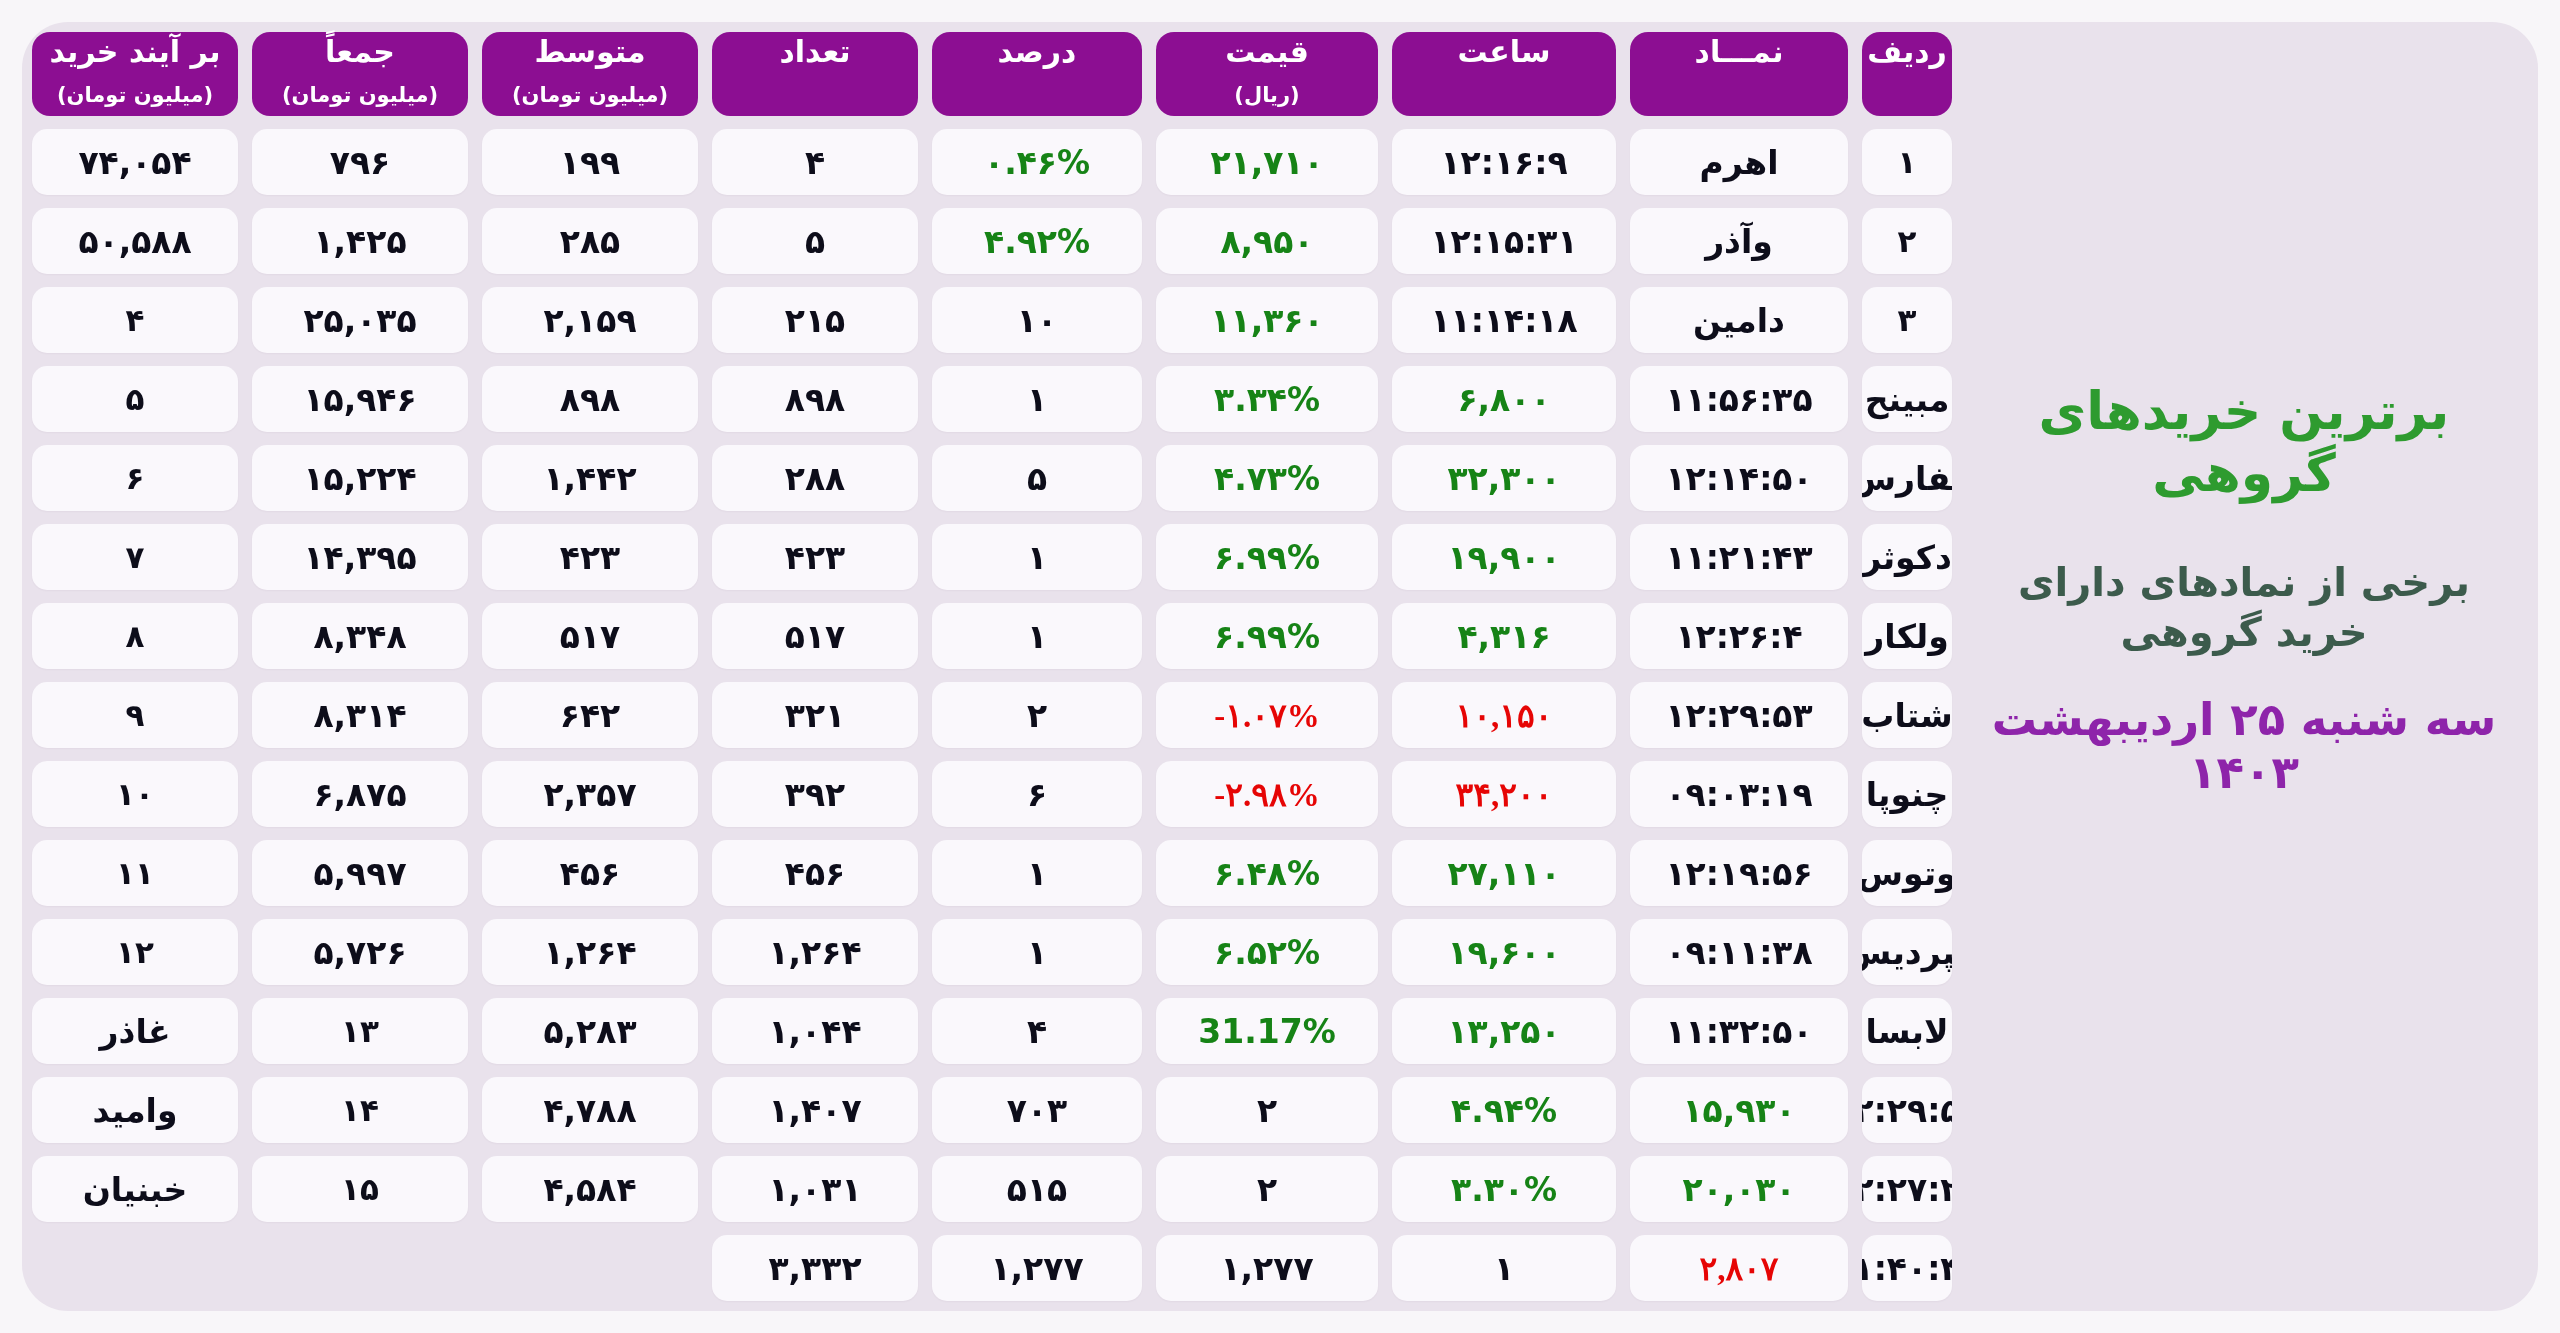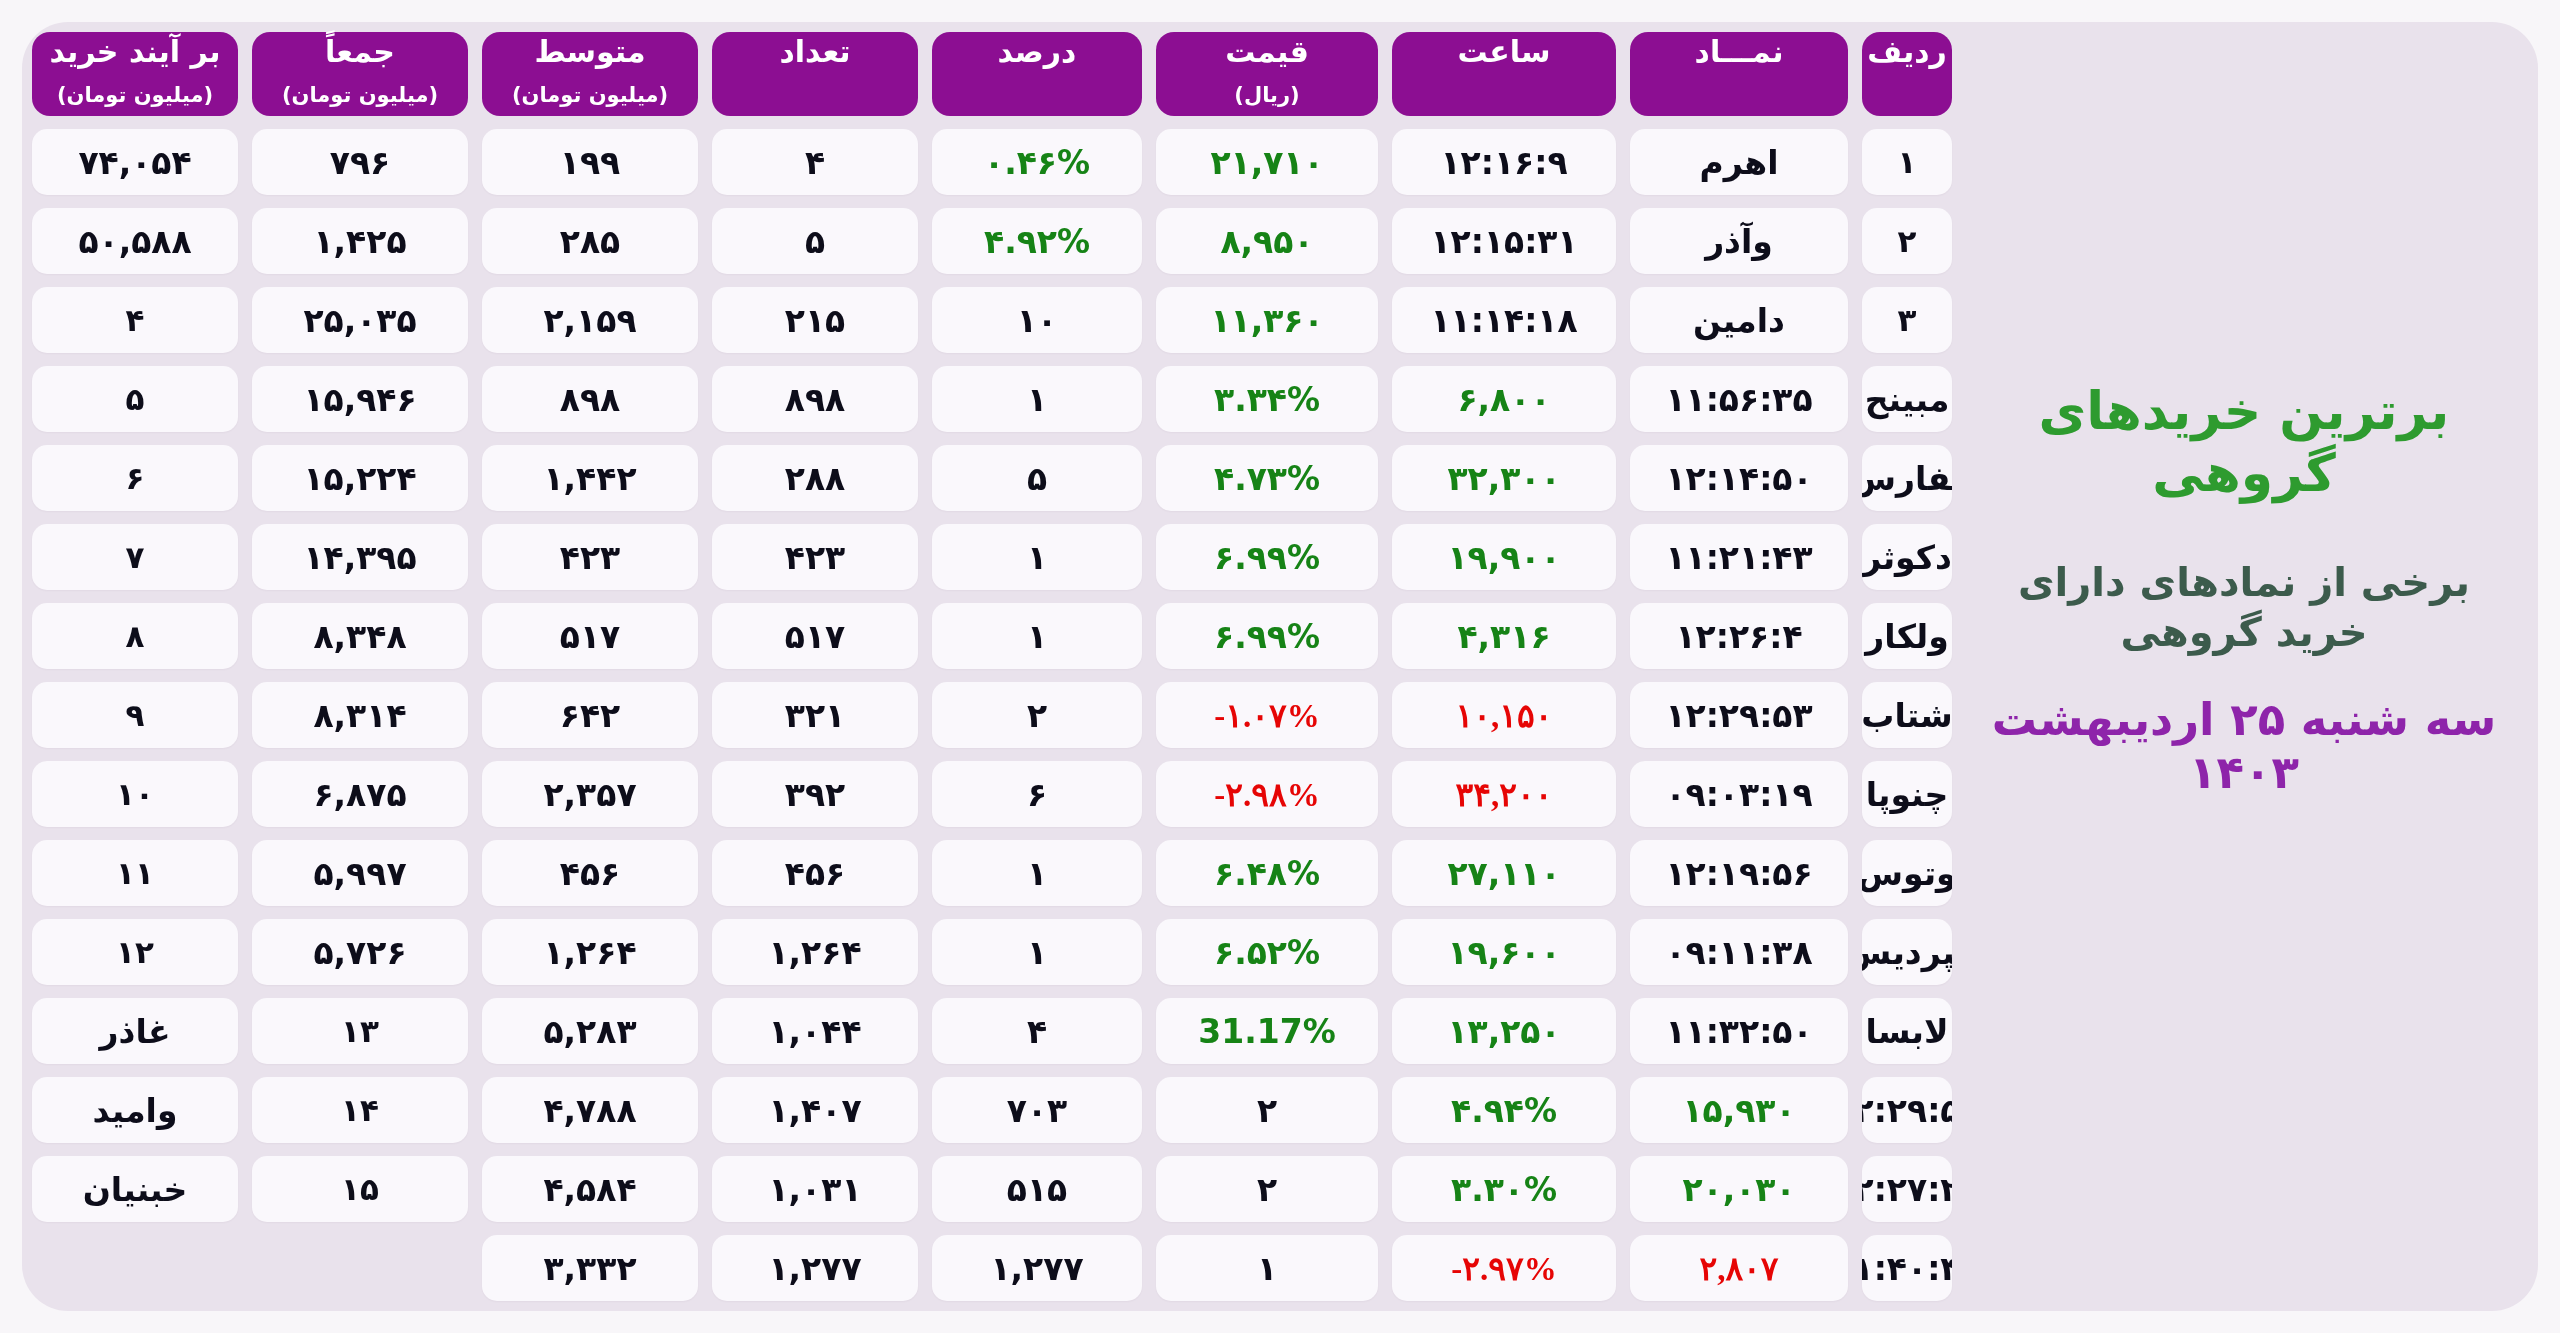--- a/index.html
+++ b/index.html
@@ -226,19 +226,18 @@
       <div class="cell col-price num up">۲۰,۰۳۰</div>
       <div class="cell col-percent num up">۳.۳۰%</div>
       <div class="cell col-count num">۲</div>
       <div class="cell col-avg num">۵۱۵</div>
       <div class="cell col-total num">۱,۰۳۱</div>
       <div class="cell col-net num">۴,۵۸۴</div>
       <div class="cell col-index num">۱۵</div>
       <div class="cell col-symbol">خبنیان</div>
       <div class="cell col-time num">۱۱:۴۰:۴۱</div>
       <div class="cell col-price num down">۲,۸۰۷</div>
-      <div class="cell col-percent num down">-۲.۹۷%</div>
       <div class="cell col-count num">۱</div>
       <div class="cell col-avg num">۱,۲۷۷</div>
       <div class="cell col-total num">۱,۲۷۷</div>
       <div class="cell col-net num">۳,۳۳۲</div>
     </div>
 </div>
 
 </body></html>

